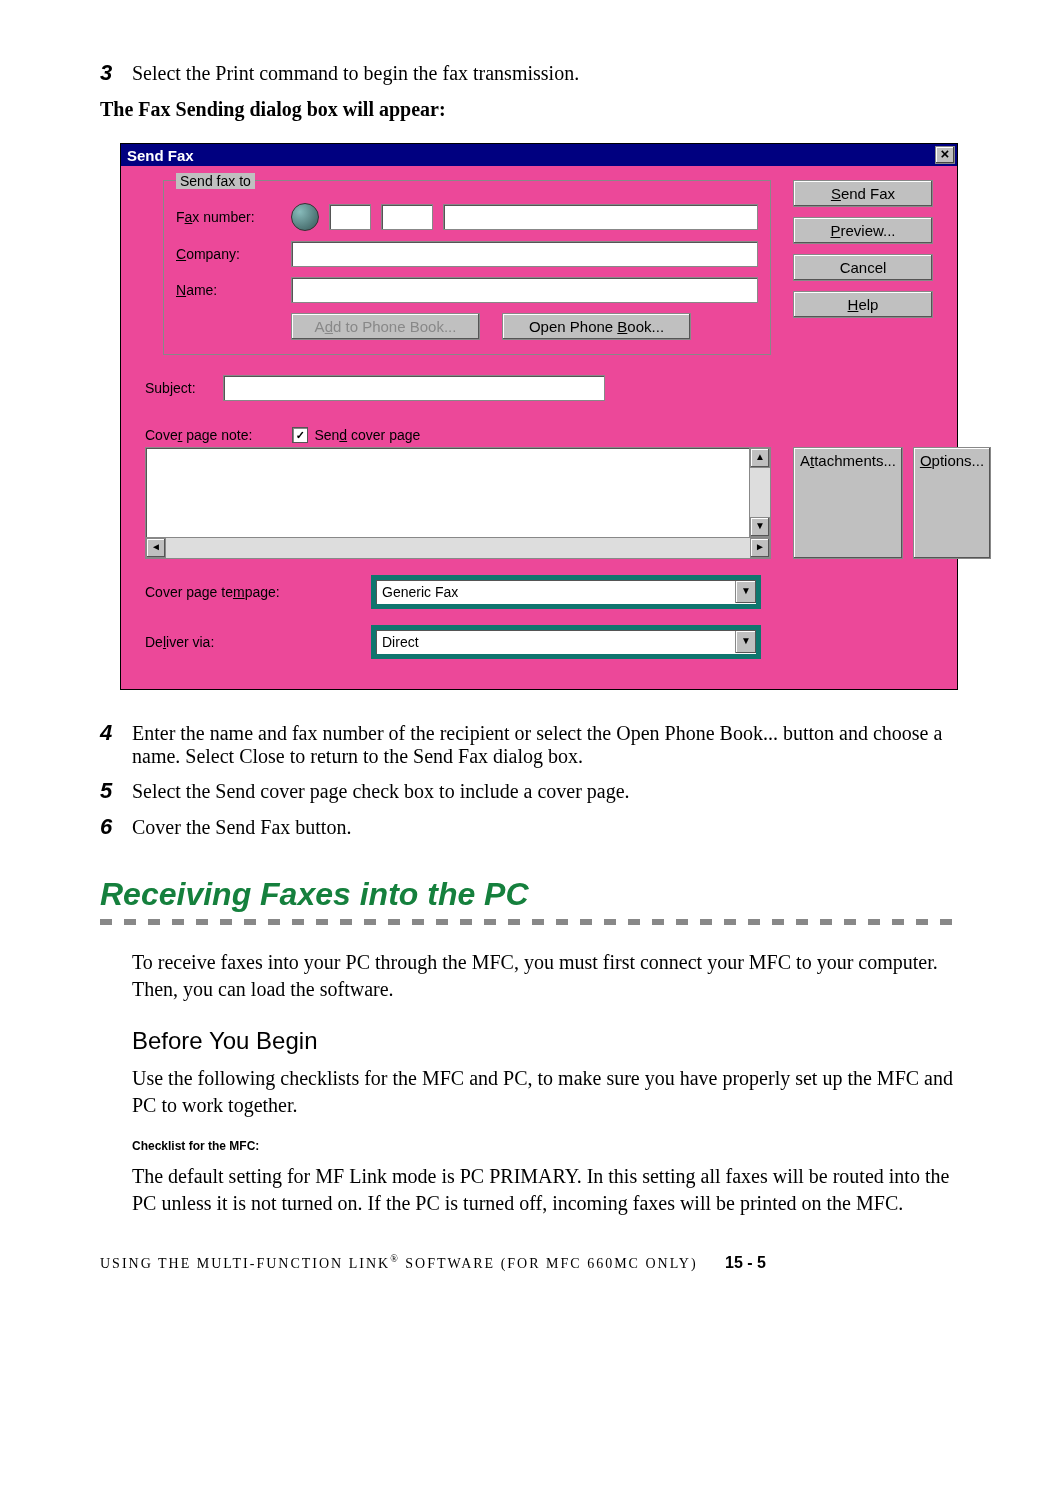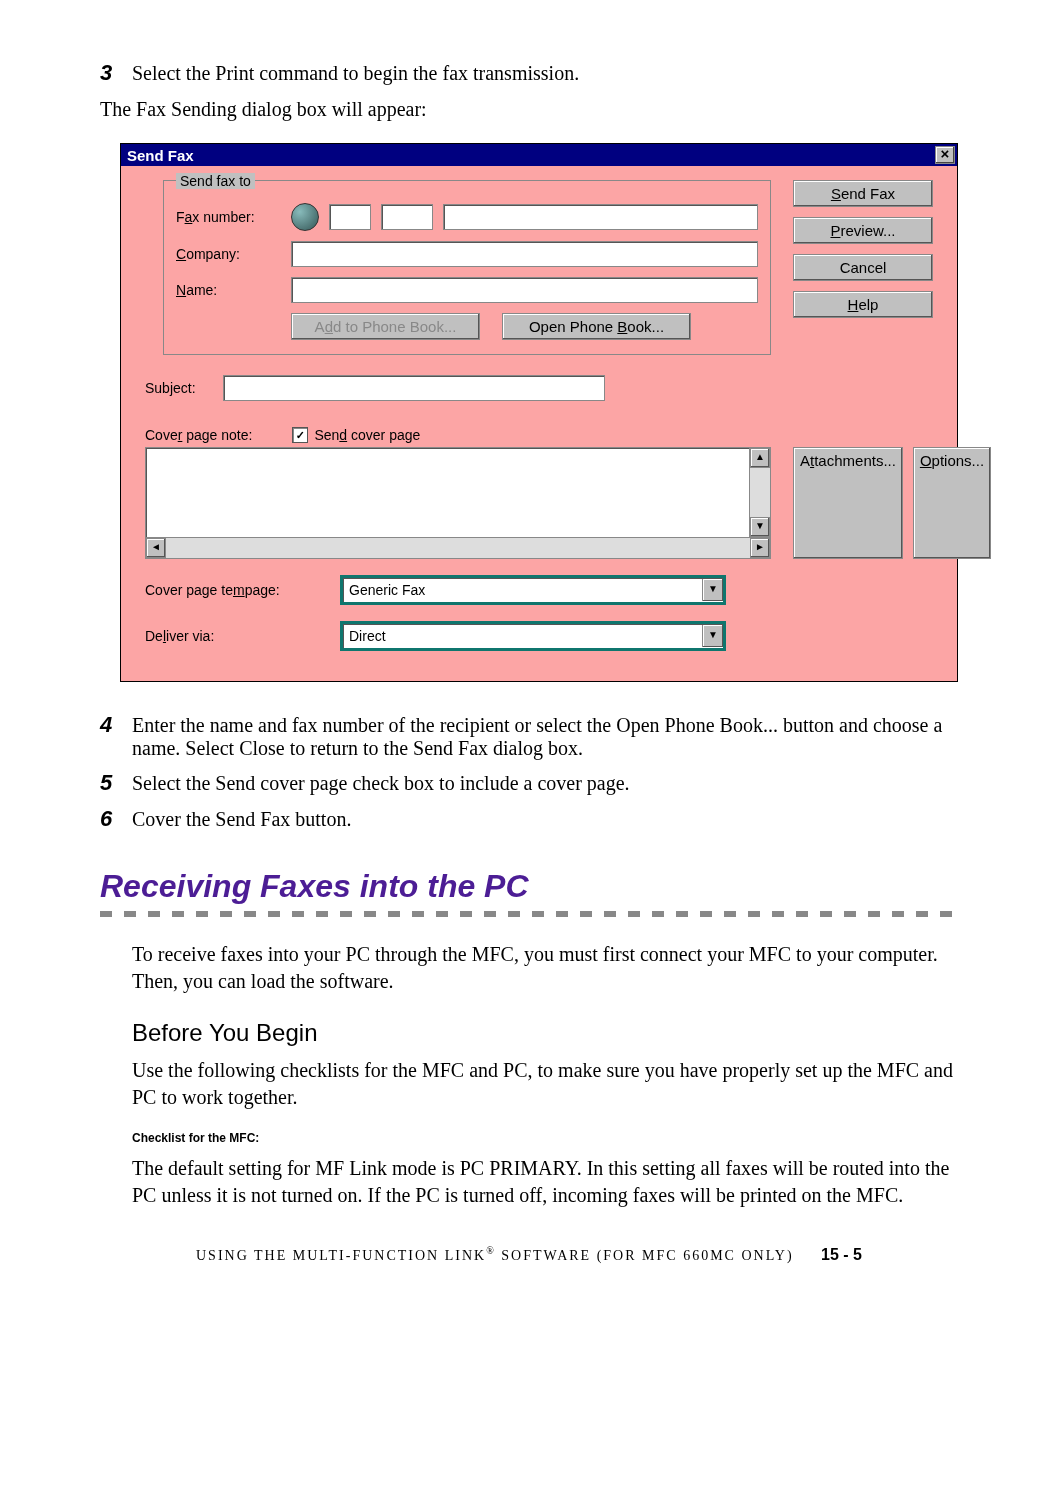--- a/index.html
+++ b/index.html
@@ -23,25 +23,26 @@
     font-style: italic;
     font-size: 22px;
     width: 32px;
     flex-shrink: 0;
   }
   .step-text {
     flex: 1;
   }
   .indented {
     margin-left: 32px;
+    font-weight: bold;
   }
   .dialog {
     margin: 20px 0 30px 20px;
     border: 1px solid #000;
-    background: #fca5a5;
+    background: #ec4899;
     font-family: 'MS Sans Serif', Tahoma, sans-serif;
     font-size: 14px;
   }
   .dialog-titlebar {
     display: flex;
     align-items: center;
     background: #000080;
     color: #fff;
     font-weight: bold;
     padding: 2px 2px 2px 6px;
@@ -152,43 +153,44 @@
   .chkbox {
     width: 14px; height: 14px; background: #fff;
     border: 1px solid #555;
     box-shadow: inset 1px 1px #888;
     display: flex; align-items: center; justify-content: center;
     font-size: 11px; font-weight: bold;
   }
   .drop {
     display: flex;
     background: #fff;
-    border: 3px solid #0f766e;
+    border: 5px solid #0f766e;
     box-shadow: inset 1px 1px #555;
     height: 24px;
     align-items: center;
+    margin-left: 31px;
   }
   .drop-text { flex: 1; padding: 0 6px; }
   .drop-btn {
     width: 20px; height: 22px;
     background: #c0c0c0;
     border-left: 1px solid #888;
     box-shadow: inset -1px -1px #555, inset 1px 1px #fff;
     text-align: center;
     line-height: 20px;
     font-size: 10px;
   }
   .bottom-rows .row { margin-top: 16px; }
   .bottom-rows .lbl { width: 185px; }
   h1.section {
     font-family: Arial, Helvetica, sans-serif;
     font-style: italic;
     font-weight: bold;
     font-size: 32px;
-    color: #4c1d95;
+    color: #15803d;
     margin: 36px 0 0 0;
   }
   .dashline {
     height: 6px;
     background-image: repeating-linear-gradient(to right, #888 0 12px, transparent 12px 24px);
     margin: 6px 0 24px 0;
   }
   h2.sub {
     font-family: Arial, Helvetica, sans-serif;
     font-weight: normal;
@@ -200,21 +202,21 @@
     font-weight: bold;
     font-size: 12px;
     margin: 20px 0 10px 0;
   }
   .para { margin: 10px 0; line-height: 1.35; }
   .footer {
     margin-top: 36px;
     font-family: 'Times New Roman', serif;
     letter-spacing: 2px;
     font-size: 14px;
-    text-align: center;
+    text-align: left;
   }
   .footer .sup { vertical-align: super; font-size: 10px; }
   .footer .pg {
     font-family: Arial, sans-serif;
     font-weight: bold;
     letter-spacing: 0;
     font-size: 16px;
   }
   .content-block { margin-left: 32px; }
 </style>

